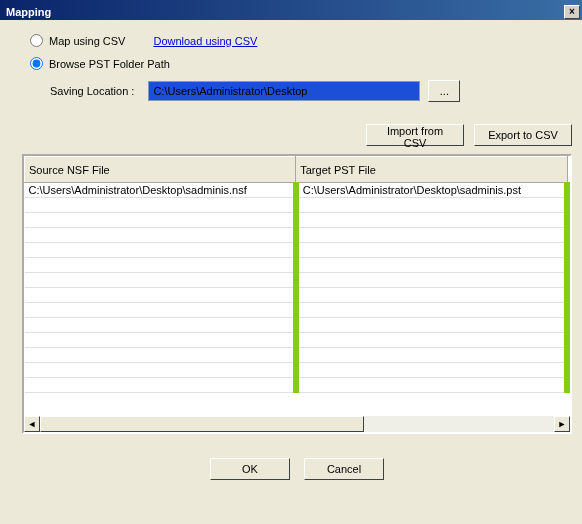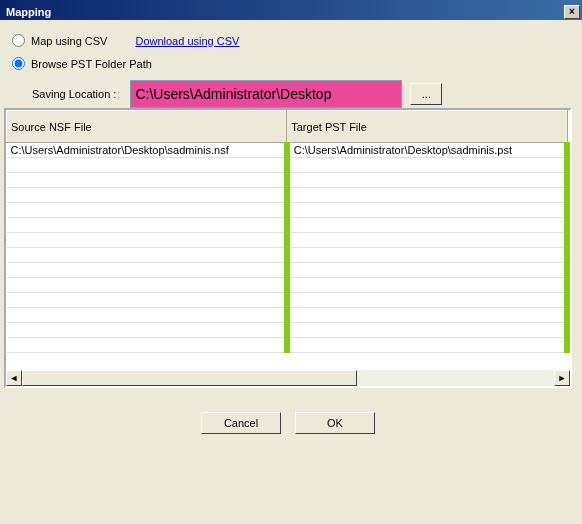--- a/index.html
+++ b/index.html
@@ -32,21 +32,21 @@
     font-size: 10px;
     font-weight: bold;
     color: #000;
     display: flex;
     align-items: center;
     justify-content: center;
     line-height: 1;
     cursor: pointer;
   }
   .content {
-    padding: 14px 10px 10px 4px;
+    padding: 14px 10px 10px 22px;
   }
   .radio-row {
     display: flex;
     align-items: center;
     margin-bottom: 10px;
     margin-left: 8px;
   }
   .radio-row input[type=radio] {
     margin: 0 6px 0 0;
   }
@@ -57,26 +57,26 @@
     cursor: pointer;
   }
   .save-row {
     display: flex;
     align-items: center;
     margin: 4px 0 0 28px;
   }
   .save-row label { margin-right: 14px; }
   .text-input {
     width: 272px;
-    height: 28px;
+    height: 20px;
     border: 1px solid #7f9db9;
-    background: #ec4899;
+    background: #1d4ed8;
     padding: 2px 4px;
     font-family: Tahoma, Arial, sans-serif;
-    font-size: 14px;
+    font-size: 11px;
     margin-right: 8px;
   }
   .btn {
     background: #ece9d8;
     border: 1px solid #404040;
     border-top-color: #fff;
     border-left-color: #fff;
     height: 22px;
     padding: 0 10px;
     font-family: Tahoma, Arial, sans-serif;
@@ -104,21 +104,21 @@
     table-layout: fixed;
   }
   table.grid th {
     background: #ece9d8;
     border: 1px solid #aca899;
     border-top-color: #fff;
     border-left-color: #fff;
     text-align: left;
     font-weight: normal;
     padding: 2px 4px;
-    height: 32px;
+    height: 26px;
     font-size: 11px;
   }
   table.grid td {
     border-bottom: 1px solid #e0e0e0;
     border-right: 6px solid #84cc16;
     padding: 1px 4px;
     height: 15px;
     font-size: 11px;
     white-space: nowrap;
     overflow: hidden;
@@ -186,20 +186,24 @@
     <input type="radio" name="mode" checked="" style="">
     <span>Browse PST Folder Path</span>
   </div>
 
   <div class="save-row">
     <label>Saving Location :</label>
     <input class="text-input" type="text" value="C:\Users\Administrator\Desktop" style="">
     <button class="btn">...</button>
   </div>
 
+  <div class="action-row">
+    <button class="btn">Import from CSV</button>
+    <button class="btn">Export to CSV</button>
+  </div>
 
   <div class="grid-wrap">
     <table class="grid">
       <colgroup>
           <col style="width:50%">
           <col style="width:50%">
         </colgroup>
       <thead>
         <tr>
           <th>Source NSF File</th>
@@ -268,17 +272,17 @@
     <div class="hscroll">
       <div class="arrow">◄</div>
       <div class="track">
         <div class="thumb"></div>
       </div>
       <div class="arrow">►</div>
     </div>
   </div>
 
   <div class="footer-btns">
+    <button class="btn">OK</button>
     <button class="btn">Cancel</button>
-    <button class="btn">OK</button>
   </div>
 
 </div>
 
 </body></html>

